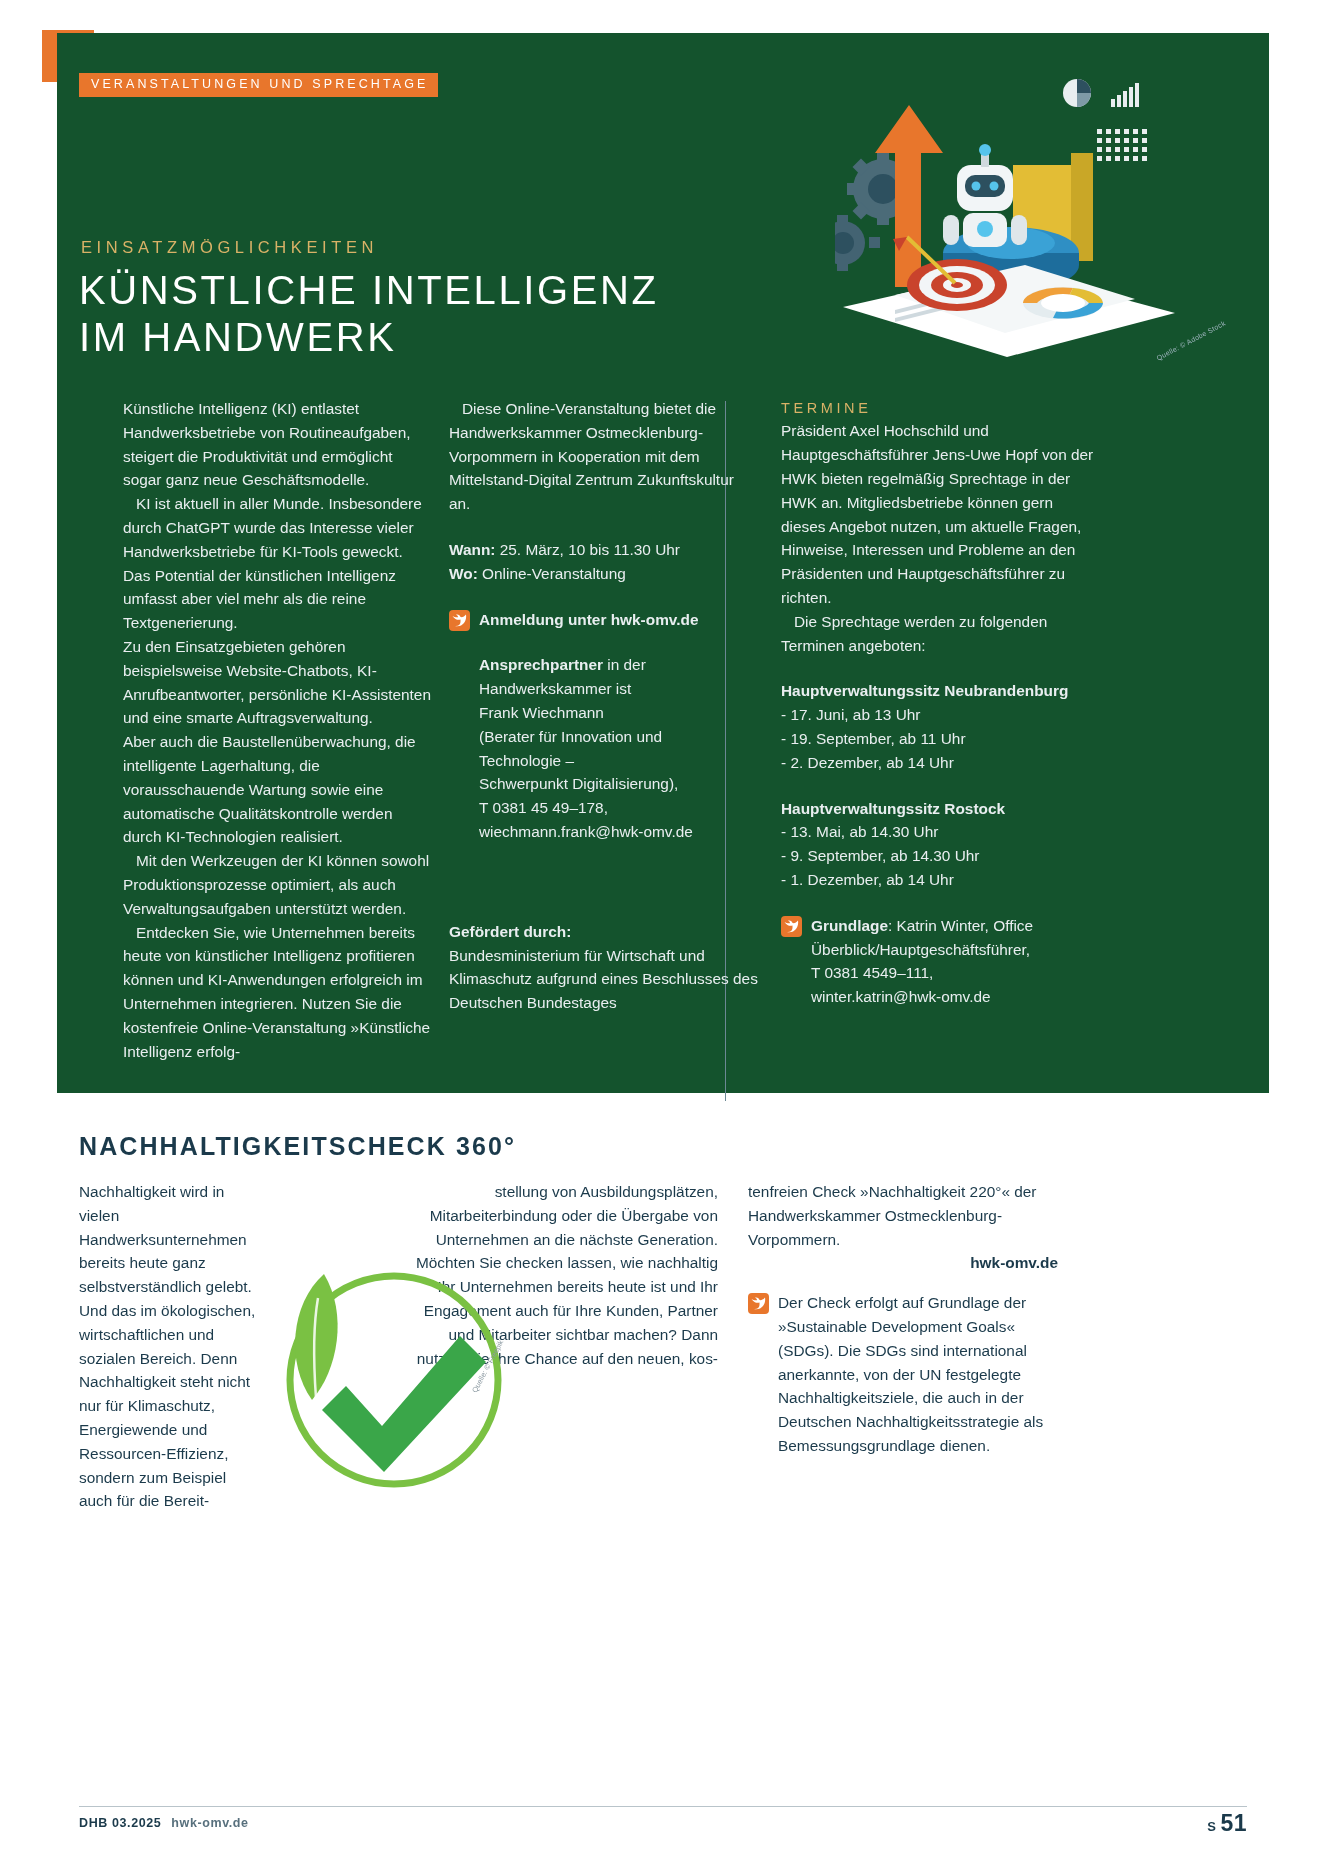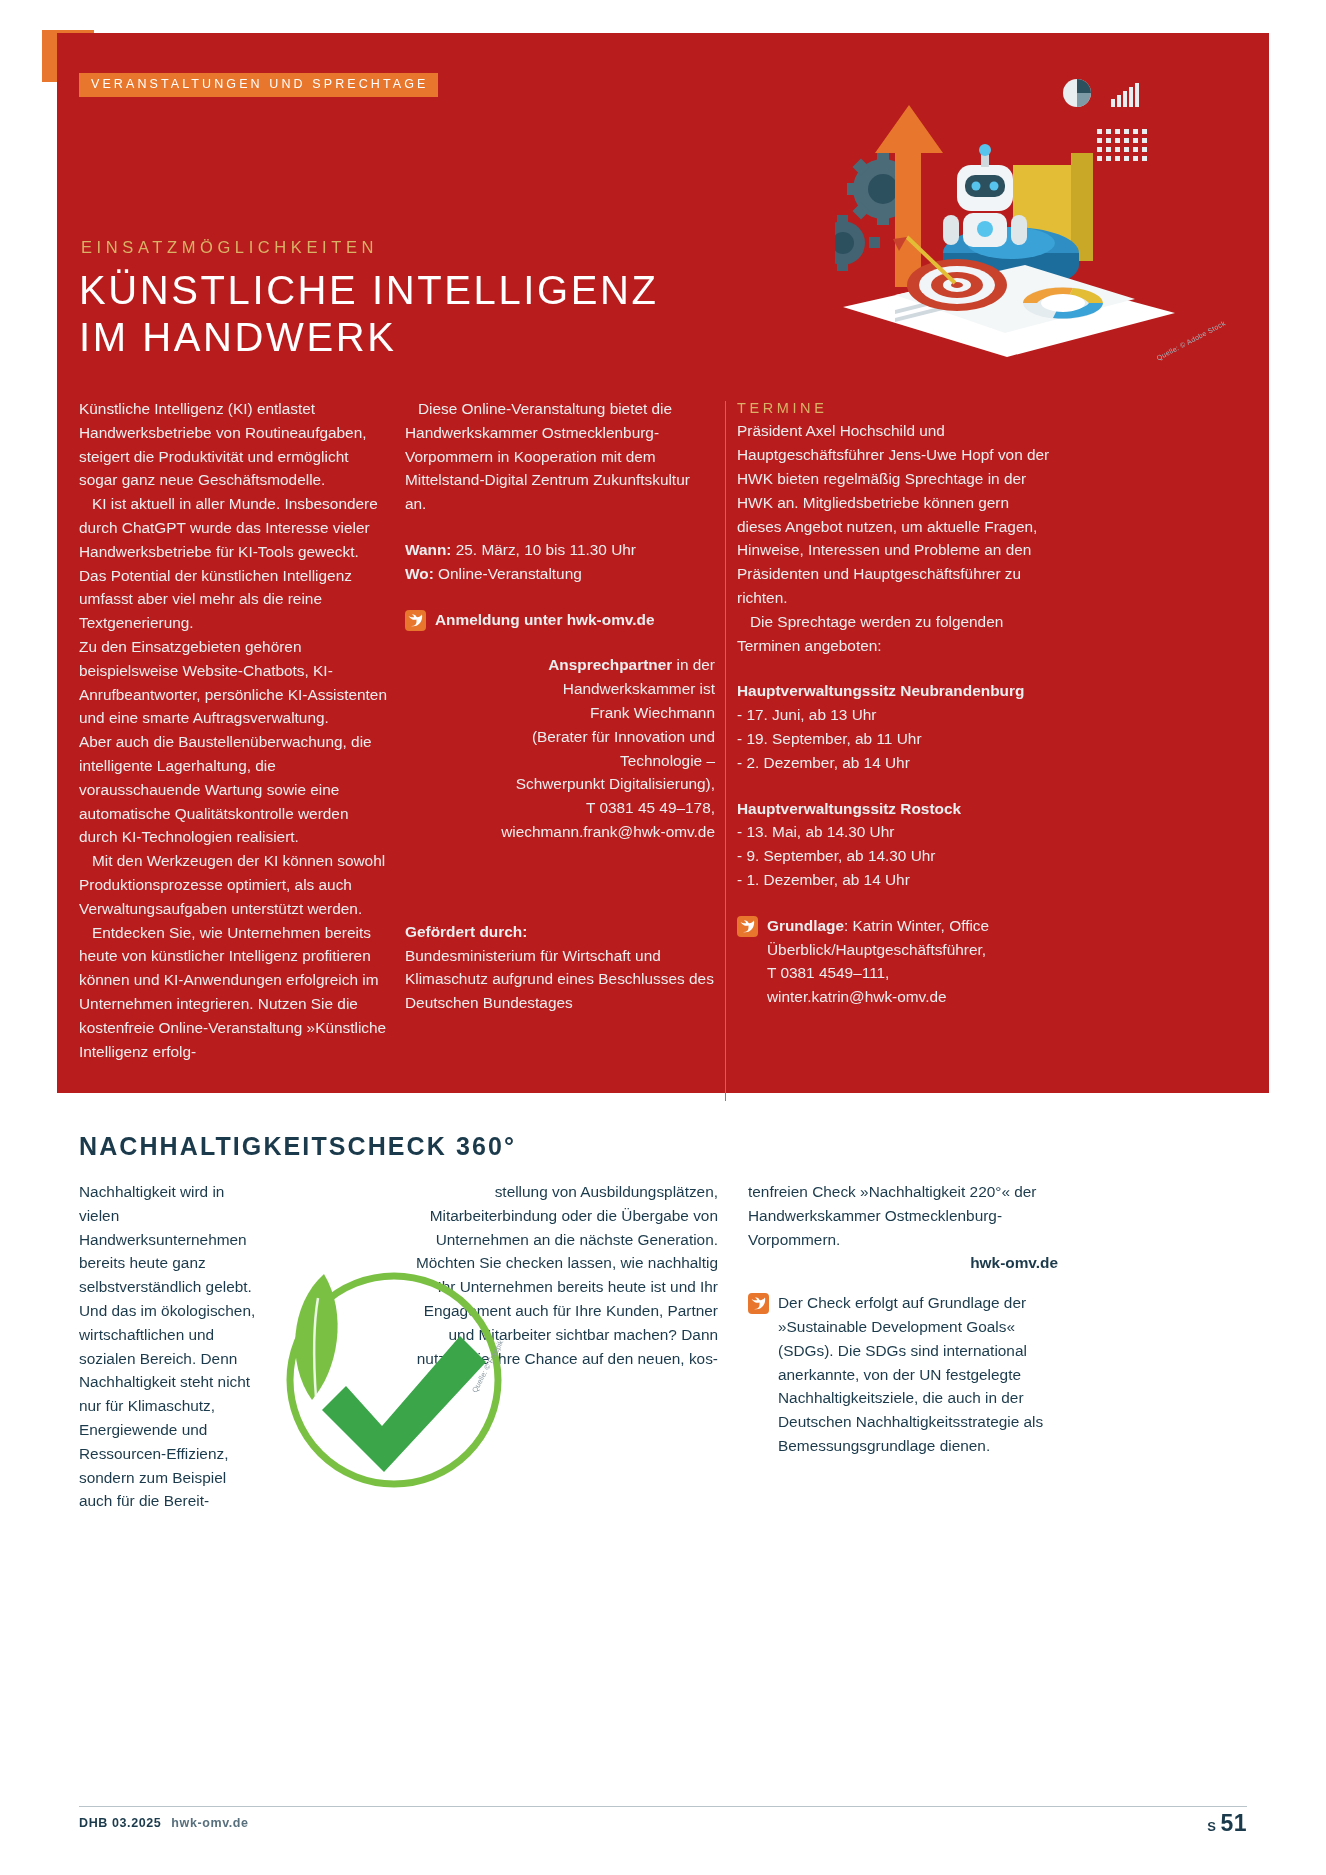--- a/index.html
+++ b/index.html
@@ -17,21 +17,21 @@
   
   .corner-mark{
     position:absolute;left:42px;top:30px;width:26px;height:52px;
     background:#e8762c;
   }
   .corner-mark.h{left:42px;top:30px;width:52px;height:26px;}
 
   
   .hero{
     position:absolute;left:57px;top:33px;width:1212px;height:1060px;
-    background:#b91c1c;
+    background:#14532d;
   }
 
   
   .kicker{
     position:absolute;left:22px;top:40px;
     background:#e8762c;
     color:#ffffff;
     font-size:12.5px;
     letter-spacing:3.1px;
     font-weight:400;
@@ -69,20 +69,21 @@
     white-space:nowrap;
   }
 
   
   .hcol{
     position:absolute;top:364px;
     color:#e9eef0;
     font-size:15.4px;
     line-height:1.545;
     width:310px;
+    margin-left:44px;
   }
   .hcol p{margin:0;}
   .hcol p.ind{text-indent:13px;}
   .hcol1{left:22px;}
   .hcol2{left:348px;}
   .hcol3{left:680px;width:320px;}
   .rule{
     position:absolute;left:668px;top:368px;width:1px;height:700px;
     background:#6c8894;
   }
@@ -103,21 +104,21 @@
 
   
   .badge-row{display:flex;align-items:flex-start;gap:9px;}
   .badge{
     flex:0 0 auto;width:21px;height:21px;border-radius:4px;
     background:#e8762c;position:relative;margin-top:2px;
   }
   .badge svg{position:absolute;left:3px;top:4px;}
   .badge-text{font-weight:bold;}
 
-  .indent-block{margin-left:30px;text-align:right;}
+  .indent-block{margin-left:30px;}
 
   
   .sec2-title{
     position:absolute;left:79px;top:1132px;
     color:#1b3a4b;font-size:25px;font-weight:bold;letter-spacing:2.1px;
     white-space:nowrap;
   }
   .lcol{
     position:absolute;top:1180px;
     color:#1b3a4b;

